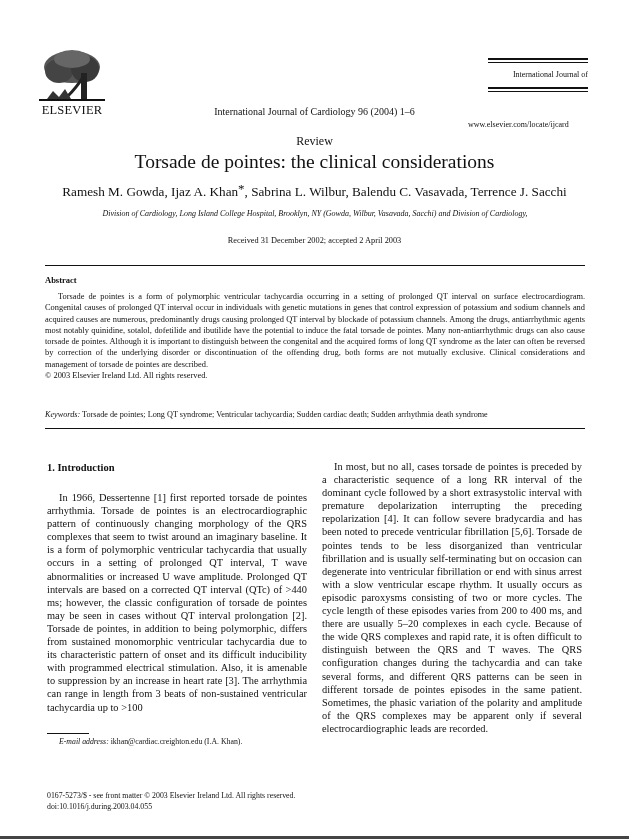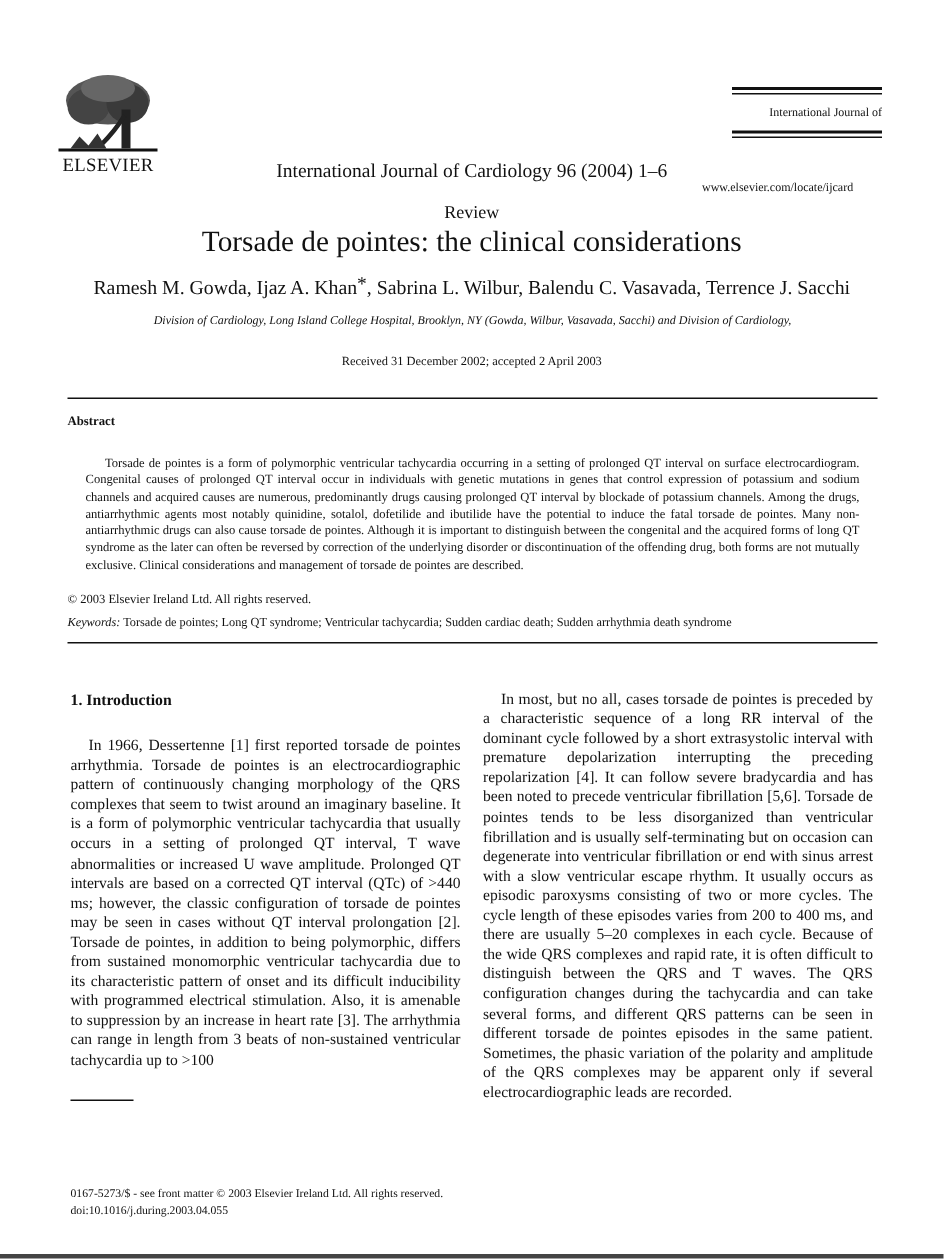--- a/index.html
+++ b/index.html
@@ -3,39 +3,39 @@
 <meta charset="utf-8">
 <style>
   html, body { margin: 0; padding: 0; background: #ffffff; }
   body { width: 629px; height: 839px; position: relative; overflow: hidden; color: #111; font-family: "Liberation Serif", "DejaVu Serif", serif; }
   .abs { position: absolute; }
 
   
   .logo { left: 37px; top: 47px; width: 70px; height: 70px; }
   .logo svg { display: block; }
   .publisher-name { left: 37px; top: 103px; width: 70px; text-align: center; font-size: 12.5px; letter-spacing: 0.2px; }
-  .citation { left: 0; width: 629px; top: 106px; text-align: center; font-size: 13px; }
+  .citation { left: 0; width: 629px; top: 106px; text-align: center; font-size: 10px; }
   .journal-box { left: 488px; top: 58px; width: 100px; }
   .double-rule { height: 5px; border-top: 2.5px solid #111; border-bottom: 1px solid #111; box-sizing: border-box; }
   .j-small { text-align: right; font-size: 8px; margin-top: 7px; }
   .j-big { text-align: right; font-size: 21px; line-height: 22px; margin-top: 1px; letter-spacing: 0.2px; }
   .j-rule2 { margin-top: 8px; }
   .j-url { position: absolute; left: 468px; top: 120px; width: 120px; text-align: left; font-size: 8px; }
 
   .doctype { left: 0; width: 629px; top: 134px; text-align: center; font-size: 12px; }
   .title { left: 0; width: 629px; top: 151px; text-align: center; font-size: 19.5px; }
   .authors { left: 0; width: 629px; top: 184px; text-align: center; font-size: 13.2px; }
   .authors sup { font-size: 13px; vertical-align: 3px; line-height: 0; }
   .affil { left: 40px; width: 550px; top: 209px; text-align: center; font-size: 8px; font-style: italic; line-height: 10.5px; }
   .received { left: 0; width: 629px; top: 236px; text-align: center; font-size: 8.3px; }
 
   .hrule { left: 45px; width: 540px; height: 0; border-top: 1px solid #111; }
   .abstract-h { left: 45px; top: 275px; font-size: 8.5px; font-weight: bold; }
   .abstract-body { left: 45px; width: 540px; top: 291px; font-size: 8.4px; line-height: 11.3px; text-align: justify; }
-  .abstract-body p { margin: 12px; text-indent: 13px; }
+  .abstract-body p { margin: 0; text-indent: 13px; }
   .copyright { margin-top: 0; }
   .keywords { left: 45px; width: 540px; top: 410px; font-size: 8.2px; }
   .keywords i { font-style: italic; }
 
   
   .col { width: 260px; font-size: 10.4px; line-height: 13.1px; text-align: justify; }
   .col p { margin: 0; text-indent: 12px; }
   .col p.noind { text-indent: 0; }
   .col-left { left: 47px; top: 491px; }
   .col-right { left: 322px; top: 460px; }
@@ -99,20 +99,21 @@
 <div class="abs sec-h">1. Introduction</div>
 <div class="abs col col-left">
   <p>In 1966, Dessertenne [1] first reported torsade de pointes arrhythmia. Torsade de pointes is an electrocardiographic pattern of continuously changing morphology of the QRS complexes that seem to twist around an imaginary baseline. It is a form of polymorphic ventricular tachycardia that usually occurs in a setting of prolonged QT interval, T wave abnormalities or increased U wave amplitude. Prolonged QT intervals are based on a corrected QT interval (QTc) of &gt;440 ms; however, the classic configuration of torsade de pointes may be seen in cases without QT interval prolongation [2]. Torsade de pointes, in addition to being polymorphic, differs from sustained monomorphic ventricular tachycardia due to its characteristic pattern of onset and its difficult inducibility with programmed electrical stimulation. Also, it is amenable to suppression by an increase in heart rate [3]. The arrhythmia can range in length from 3 beats of non-sustained ventricular tachycardia up to &gt;100</p>
 </div>
 <div class="abs col col-right">
   <p>In most, but no all, cases torsade de pointes is preceded by a characteristic sequence of a long RR interval of the dominant cycle followed by a short extrasystolic interval with premature depolarization interrupting the preceding repolarization [4]. It can follow severe bradycardia and has been noted to precede ventricular fibrillation [5,6]. Torsade de pointes tends to be less disorganized than ventricular fibrillation and is usually self-terminating but on occasion can degenerate into ventricular fibrillation or end with sinus arrest with a slow ventricular escape rhythm. It usually occurs as episodic paroxysms consisting of two or more cycles. The cycle length of these episodes varies from 200 to 400 ms, and there are usually 5–20 complexes in each cycle. Because of the wide QRS complexes and rapid rate, it is often difficult to distinguish between the QRS and T waves. The QRS configuration changes during the tachycardia and can take several forms, and different QRS patterns can be seen in different torsade de pointes episodes in the same patient. Sometimes, the phasic variation of the polarity and amplitude of the QRS complexes may be apparent only if several electrocardiographic leads are recorded.</p>
 </div>
 
 <div class="abs fn-rule"></div>
 <div class="abs footnote">
+  <p><span class="em">E-mail address:</span> <span>ikhan@cardiac.creighton.edu (I.A. Khan).</span></p>
 </div>
 
 <div class="abs frontmatter">
   <div>0167-5273/$ - see front matter © 2003 Elsevier Ireland Ltd. All rights reserved.</div>
   <div>doi:10.1016/j.during.2003.04.055</div>
 </div>
 
 <div class="abs bottom-bar"></div>
 
 </body></html>

